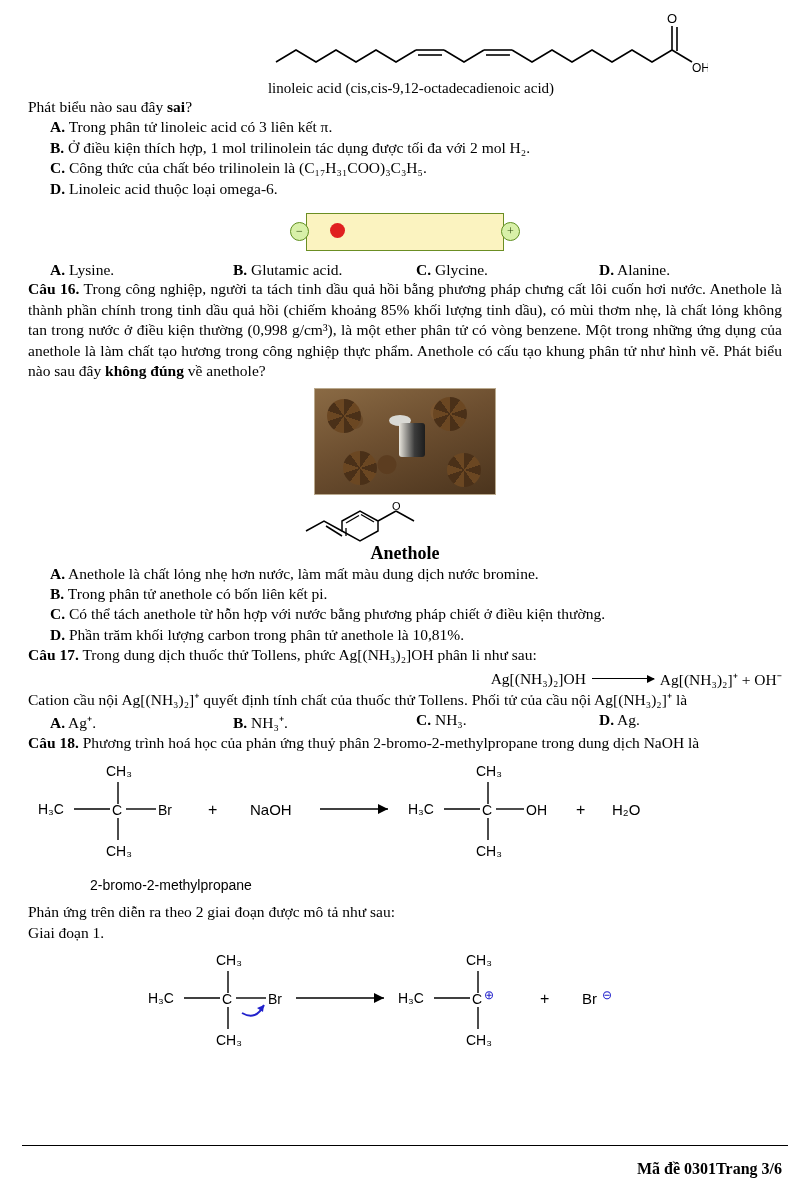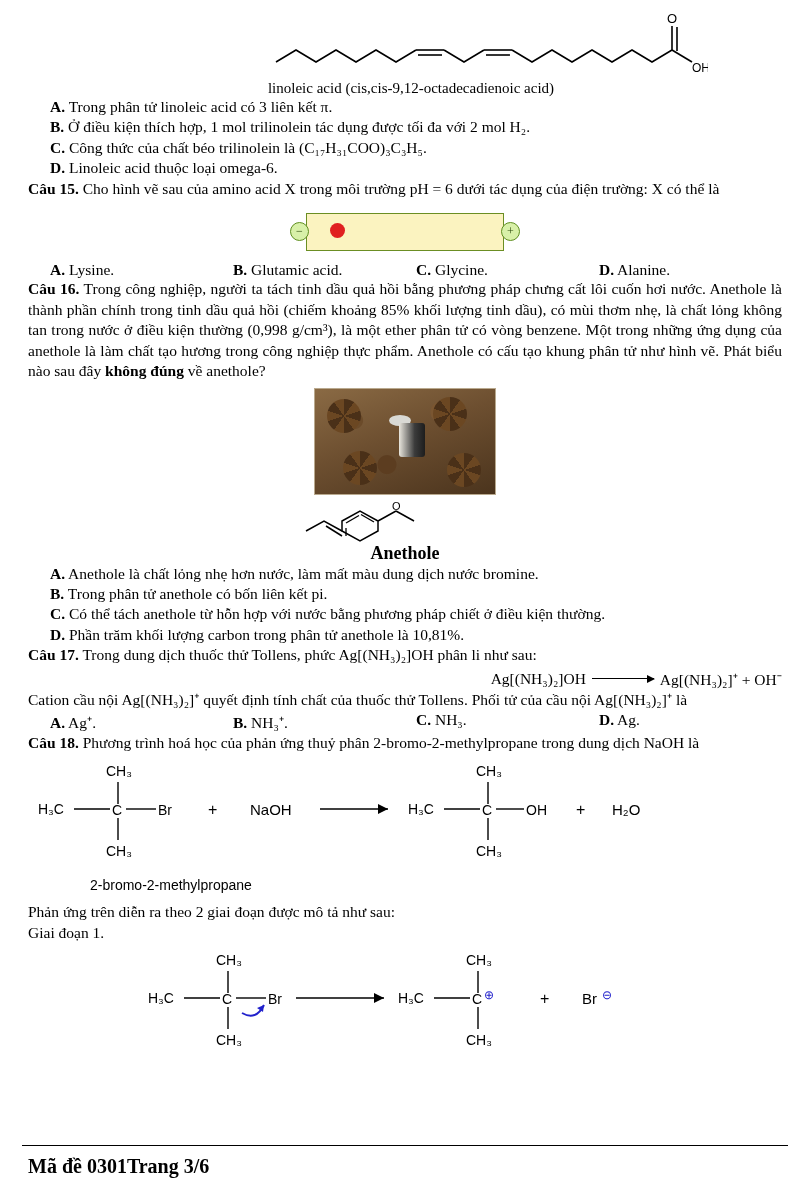--- a/index.html
+++ b/index.html
@@ -159,23 +159,23 @@
     right: 22px;
     bottom: 46px;
     border-top: 1px solid #000;
   }
   .footer {
     position: absolute;
     left: 28px;
     right: 28px;
     bottom: 14px;
     display: flex;
-    justify-content: flex-start;
+    justify-content: flex-end;
     font-weight: bold;
-    font-size: 20px;
+    font-size: 16px;
   }
   .tollens-eq {
     margin-left: 60px;
     margin-top: 2px;
     display: flex;
     align-items: center;
     gap: 6px;
     justify-content: flex-end;
   }
   .arrow-line {
@@ -215,26 +215,26 @@
         <line x1="404" y1="40" x2="424" y2="52" stroke="#000" stroke-width="1.6"></line>
         <text x="399" y="13" font-size="13" font-family="Liberation Sans, sans-serif">O</text>
         <text x="424" y="62" font-size="12" font-family="Liberation Sans, sans-serif">OH</text>
       </svg>
     </div>
     <div class="linoleic-caption">
       <span class="nm">linoleic acid</span>
       <span class="iupac">(cis,cis-9,12-octadecadienoic acid)</span>
     </div>
 
+    <p><span>Phát biểu nào sau đây </span><b>sai</b><span>?</span></p>
     <p class="opt-indent"><b>A.</b> <span>Trong phân tử linoleic acid có 3 liên kết π.</span></p>
     <p class="opt-indent"><b>B.</b> <span>Ở điều kiện thích hợp, 1 mol trilinolein tác dụng được tối đa với 2 mol H₂.</span></p>
     <p class="opt-indent"><b>C.</b> <span>Công thức của chất béo trilinolein là (C₁₇H₃₁COO)₃C₃H₅.</span></p>
     <p class="opt-indent"><b>D.</b> <span>Linoleic acid thuộc loại omega-6.</span></p>
 
-    <p><b class="q-label">Câu 15.</b> <span>Cho hình vẽ sau của amino acid X trong môi trường pH = 6 dưới tác dụng của điện trường: X có thể là</span></p>
 
     <div class="electro">
       <div class="box"></div>
       <div class="term neg">−</div>
       <div class="term pos">+</div>
       <div class="dot"></div>
     </div>
 
     <div class="opt-row">
       <div class="opt-indent"><b>A.</b> <span>Lysine.</span></div>

